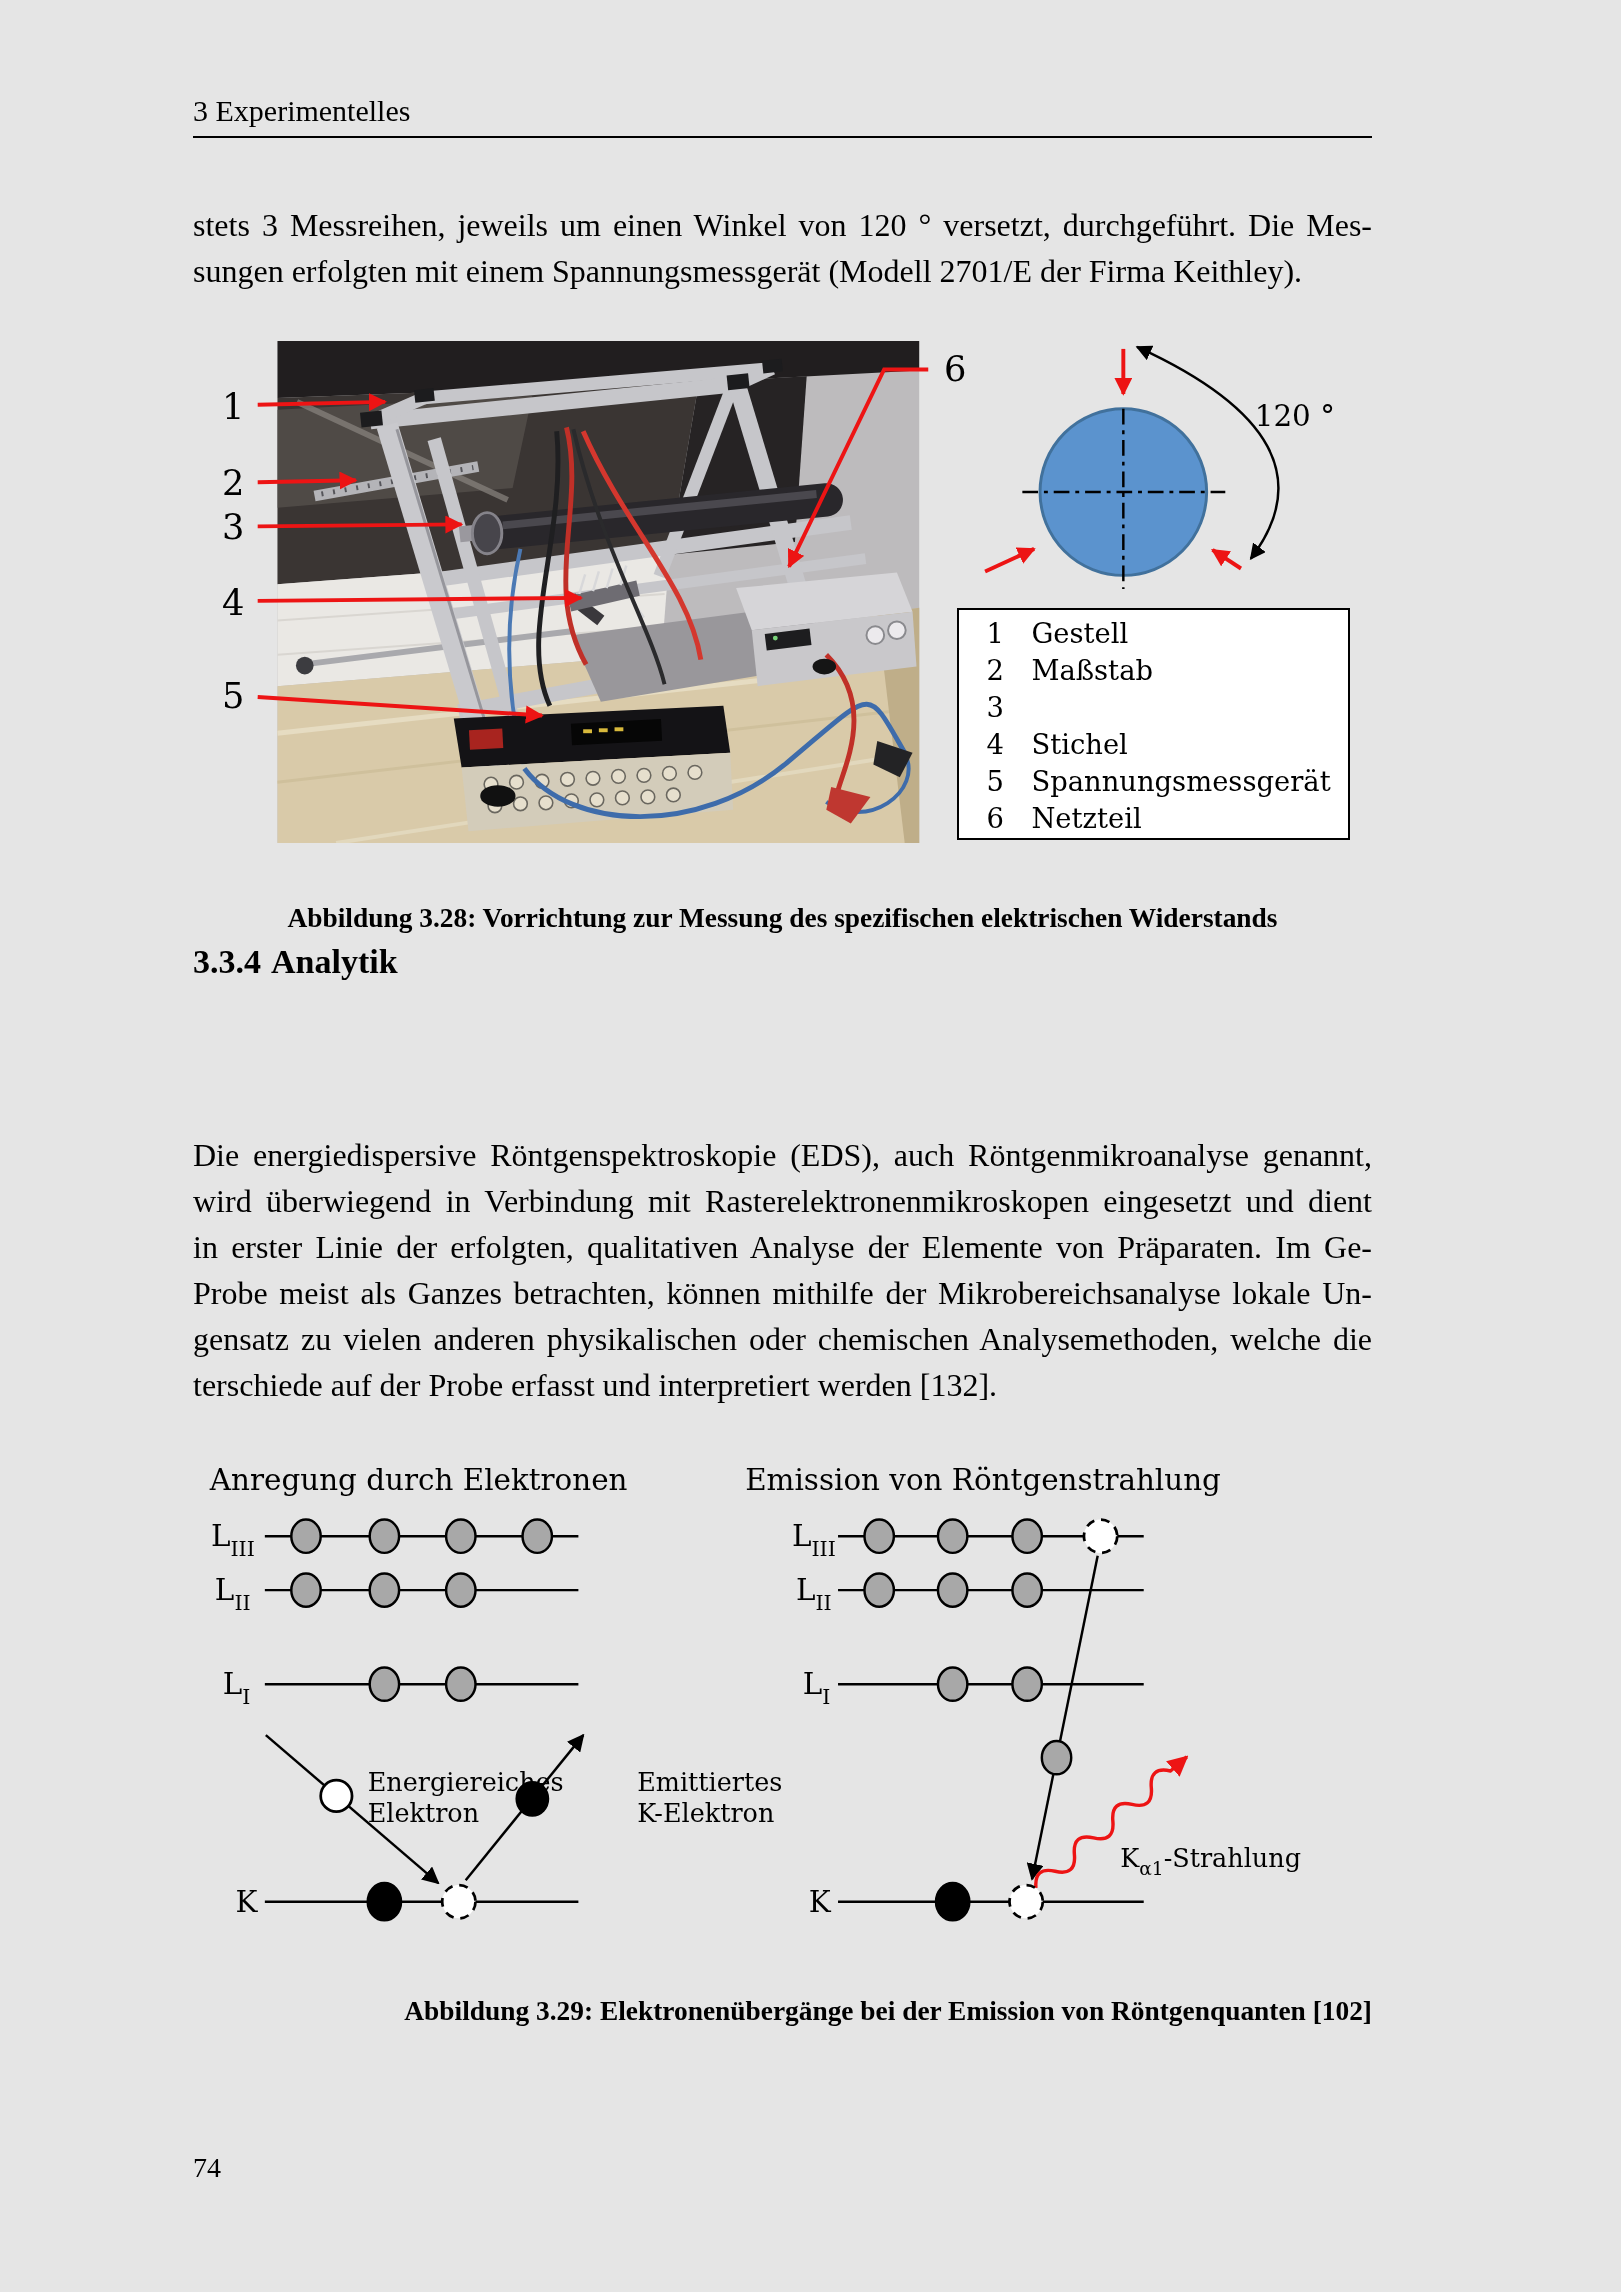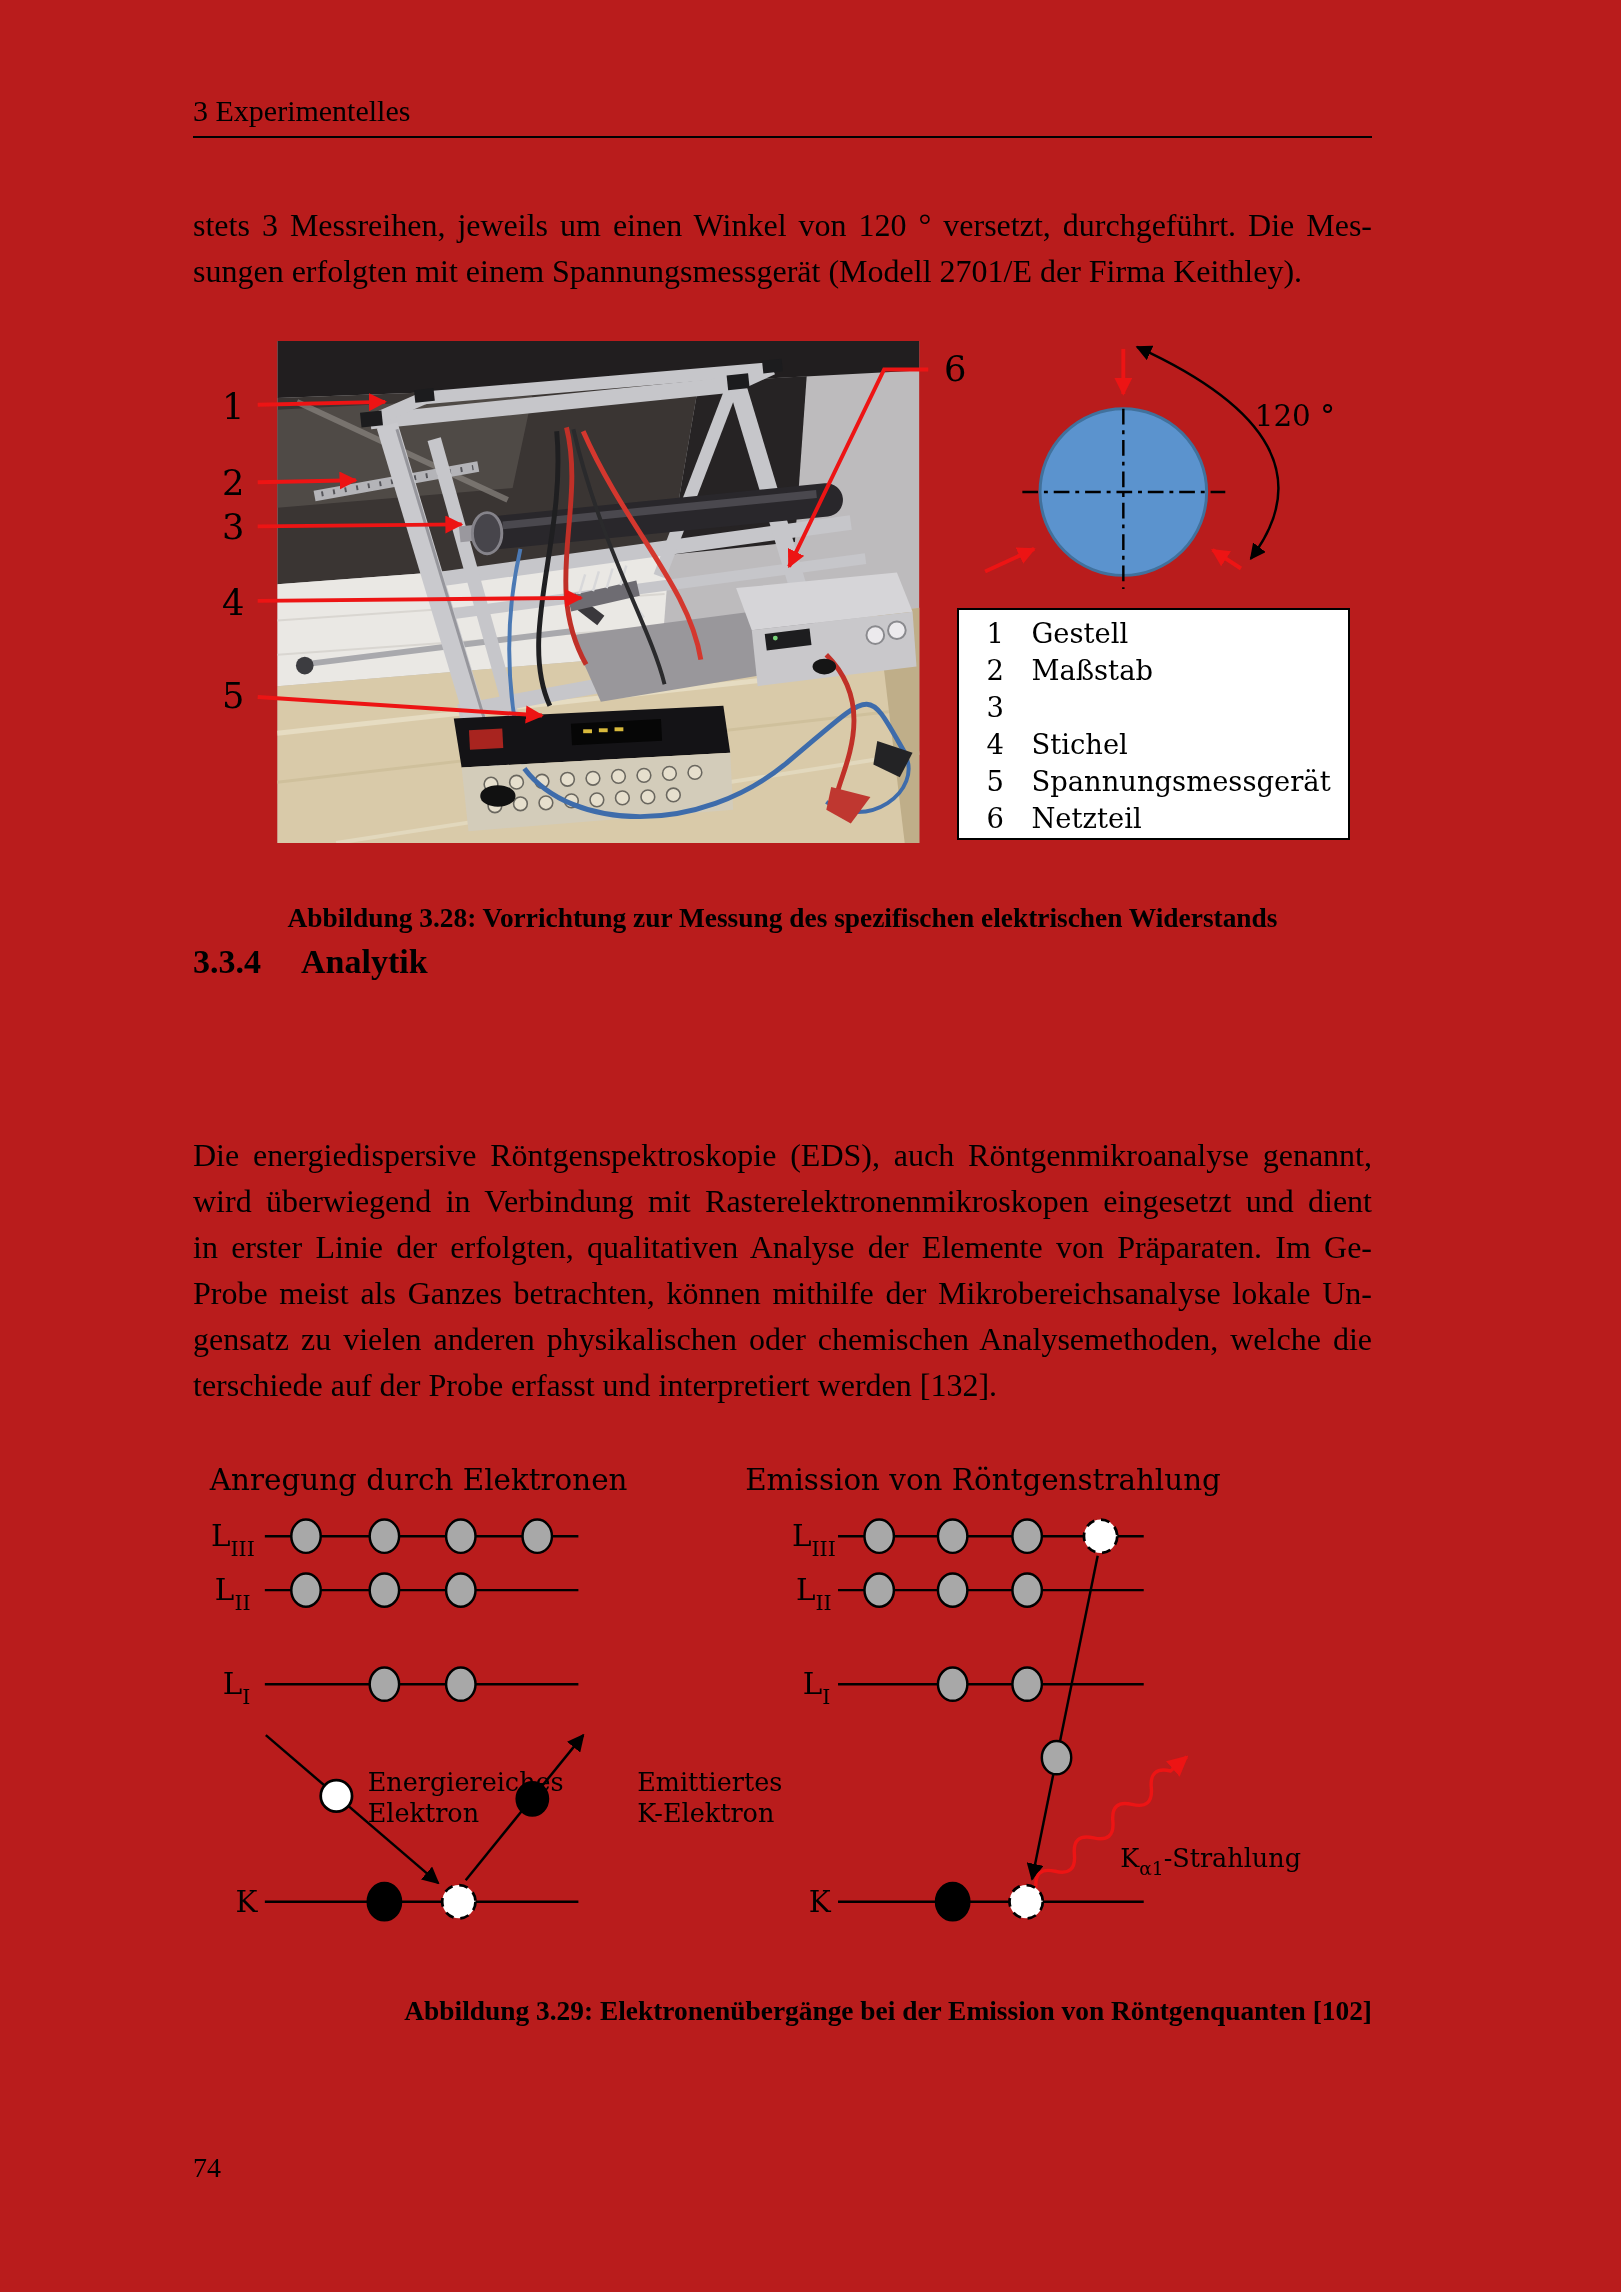--- a/index.html
+++ b/index.html
@@ -1,16 +1,16 @@
 <!DOCTYPE html>
 <html lang="de" style="--accent_red: #ed1414; --circle_fill: #5b93ce; --circle_stroke: #41719c; --electron_gray: #a8a8a8;"><head>
 <meta charset="utf-8">
 <style>
   html,body{margin:0;padding:0;background:#ffffff;}
-  #page{position:relative;width:1621px;height:2293px;background:#b91c1c;overflow:hidden;
+  #page{position:relative;width:1621px;height:2293px;background:#e5e5e5;overflow:hidden;
         font-family:"Liberation Serif",serif;color:#000;}
   .abs{position:absolute;}
 
   
   #chapter-head{left:193px;top:94px;font-size:30px;}
   #head-rule{left:193px;top:136px;width:1179px;height:2px;background:#000;}
 
   
   .bodytext{left:193px;width:1179px;font-size:32px;line-height:46px;}
   .jline{text-align:justify;text-align-last:justify;}
@@ -18,21 +18,21 @@
   #intro-par{top:202px;}
   #body-par{top:1132px;}
 
   
   .figcap{left:193px;width:1179px;text-align:center;font-weight:bold;font-size:27.4px;margin-top:42px;}
   #cap328{top:861px;}
   #cap329{top:1954px;text-align:right;}
 
   
   #sec-head{left:193px;top:943px;font-size:34px;font-weight:bold;}
-  #sec-head .secnum{margin-right:40px;}
+  #sec-head .secnum{margin-right:10px;}
   #subsec-head{left:193px;top:1041px;font-size:29px;font-weight:bold;font-style:italic;}
 
   
   #legend-box{left:957px;top:608px;width:393px;height:232px;border:2.9px solid #000;
               box-sizing:border-box;background:#fff;font-family:"DejaVu Serif",serif;
               font-size:27.4px;padding-top:4.9px;}
   .leg-row{display:flex;line-height:37px;}
   .leg-num{width:45px;padding-left:27.4px;flex:none;}
   .leg-label{flex:1;}
 

